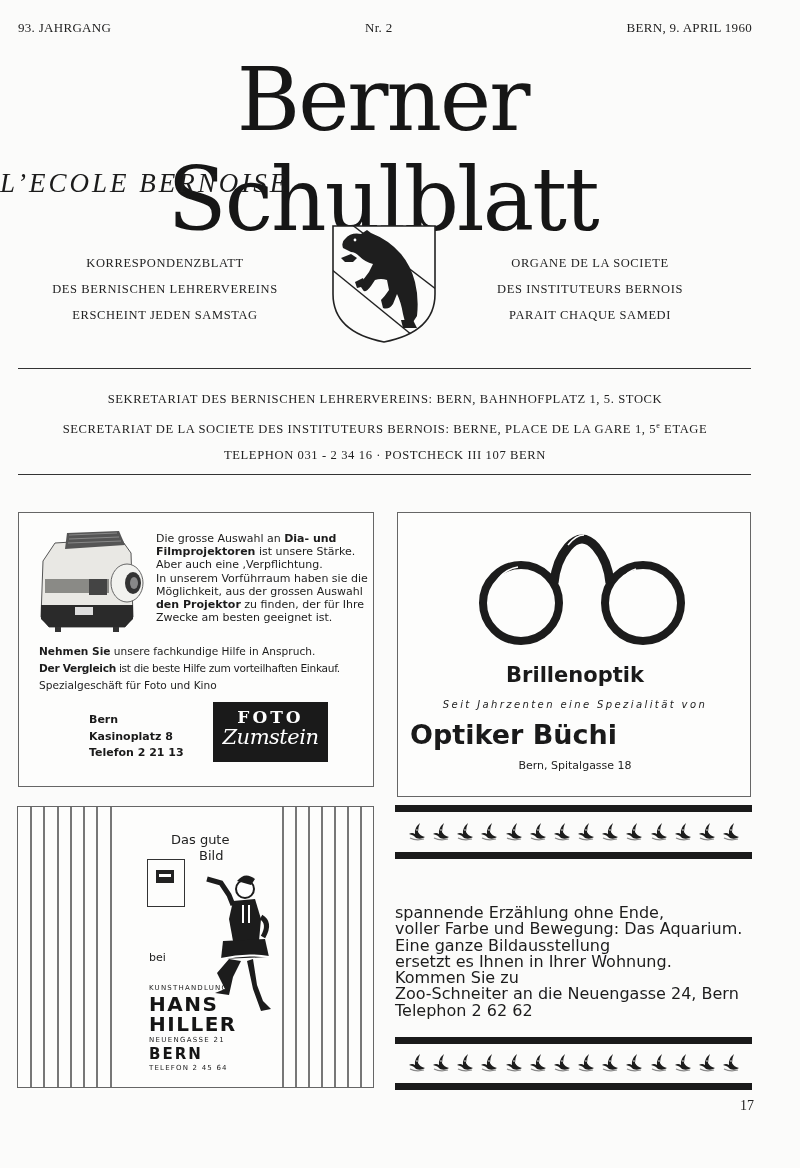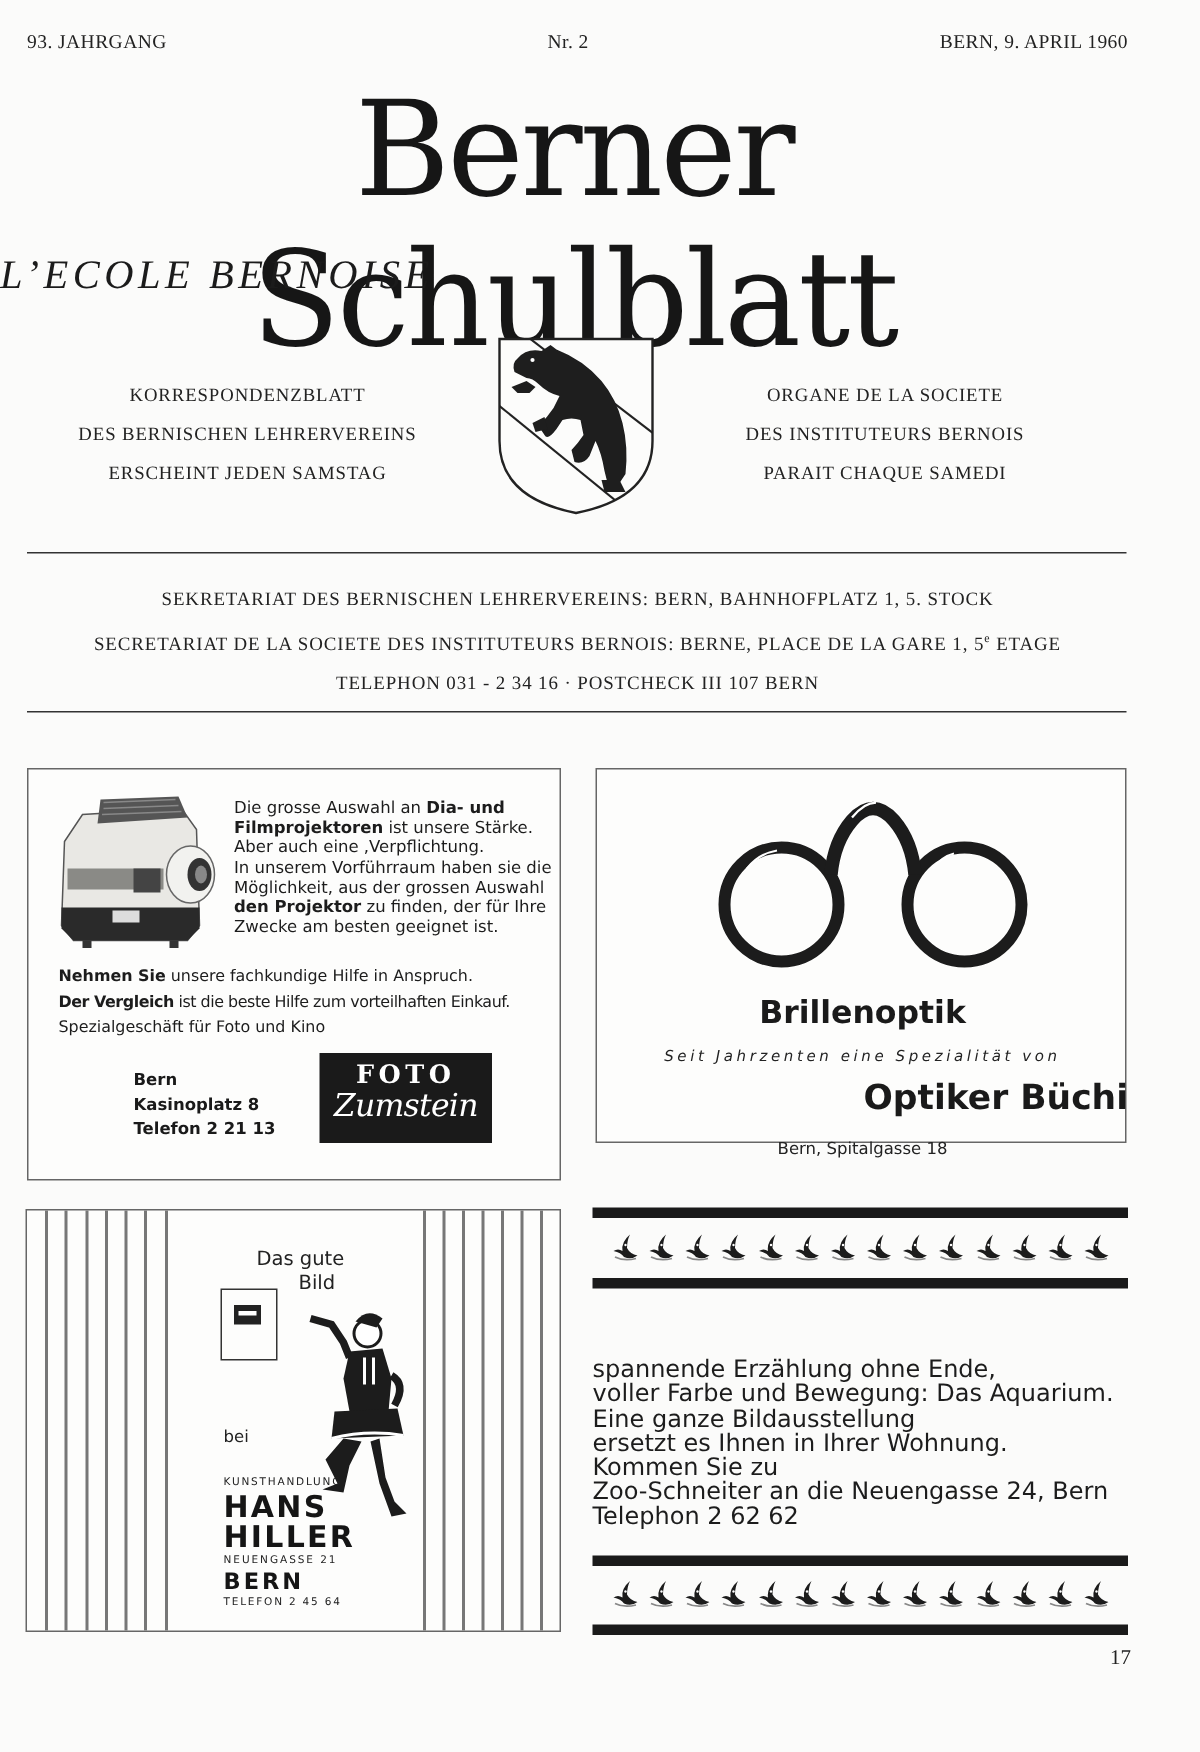--- a/index.html
+++ b/index.html
@@ -28,41 +28,41 @@
   .shield { left: 331px; top: 224px; width: 106px; height: 120px; }
 
   .rule { left: 18px; width: 733px; height: 1px; background: #333; }
 
   .sec-block { left: 0; width: 770px; top: 386px; text-align: center;
     font-family: "Liberation Serif", serif; font-size: 12.6px; letter-spacing: 0.6px; line-height: 26.5px; color: #222; }
 
   
   .ad { border: 1px solid #666; background: #fdfdfc; }
   #ad-foto { left: 18px; top: 512px; width: 356px; height: 275px; }
-  #ad-optik { left: 397px; top: 512px; width: 354px; height: 250px; }
+  #ad-optik { left: 397px; top: 512px; width: 354px; height: 285px; }
   #ad-hiller { left: 17px; top: 806px; width: 357px; height: 282px; }
   #ad-zoo { left: 395px; top: 805px; width: 357px; height: 285px; }
 
   .sans { font-family: "DejaVu Sans", sans-serif; }
 
   
   .projector { left: 16px; top: 14px; width: 116px; height: 108px; }
   .foto-text { left: 137px; top: 19px; width: 215px; font-size: 11px; line-height: 13px; color: #1c1c1c; }
   .foto-text b { font-weight: bold; }
   .foto-line { left: 20px; font-size: 10.6px; color: #1c1c1c; white-space: nowrap; }
   .foto-addr { left: 70px; top: 199px; font-size: 11px; font-weight: bold; line-height: 16.5px; }
   .foto-logo { left: 194px; top: 189px; width: 115px; height: 60px; background: #1a1a1a; color: #fff; text-align: center; }
   .foto-logo .f1 { font-family: "DejaVu Serif", serif; font-weight: bold; font-size: 17px; letter-spacing: 3px; margin-top: 5px; }
   .foto-logo .f2 { font-family: "DejaVu Serif", serif; font-style: italic; font-size: 21px; margin-top: -2px; letter-spacing: -0.5px; }
 
   
   .glasses { left: 78px; top: 8px; width: 212px; height: 128px; }
   .optik-title { left: 0; width: 354px; top: 150px; text-align: center; font-size: 21px; font-weight: bold; color: #1a1a1a; }
   .optik-sub { left: 0; width: 354px; top: 186px; text-align: center; font-size: 10px; font-style: italic; letter-spacing: 2.4px; color: #222; }
-  .optik-name { left: 0; width: 354px; top: 206px; text-align: right; font-size: 23px; font-weight: bold; color: #1a1a1a; }
+  .optik-name { left: 12px; width: 354px; top: 206px; text-align: left; font-size: 27px; font-weight: bold; color: #1a1a1a; }
   .optik-addr { left: 0; width: 354px; top: 246px; text-align: center; font-size: 11px; color: #222; }
 
   
   .stripe { top: 0; width: 1.5px; height: 100%; background: #777; }
   .hiller-inner { left: 93px; top: 0; width: 141px; height: 100%; }
   .h-dgb { left: 60px; top: 25px; font-family: "DejaVu Sans", sans-serif; font-size: 13px; line-height: 16px; color: #222; }
   .h-frame { left: 36px; top: 52px; width: 38px; height: 48px; border: 1.5px solid #333; }
   .h-bei { left: 38px; top: 144px; font-size: 11px; color: #222; }
   .h-kunst { left: 38px; top: 177px; font-size: 7px; letter-spacing: 1.2px; color: #222; }
   .h-name { left: 38px; top: 187px; font-size: 20px; font-weight: bold; letter-spacing: 1.5px; line-height: 20px; color: #151515; }

